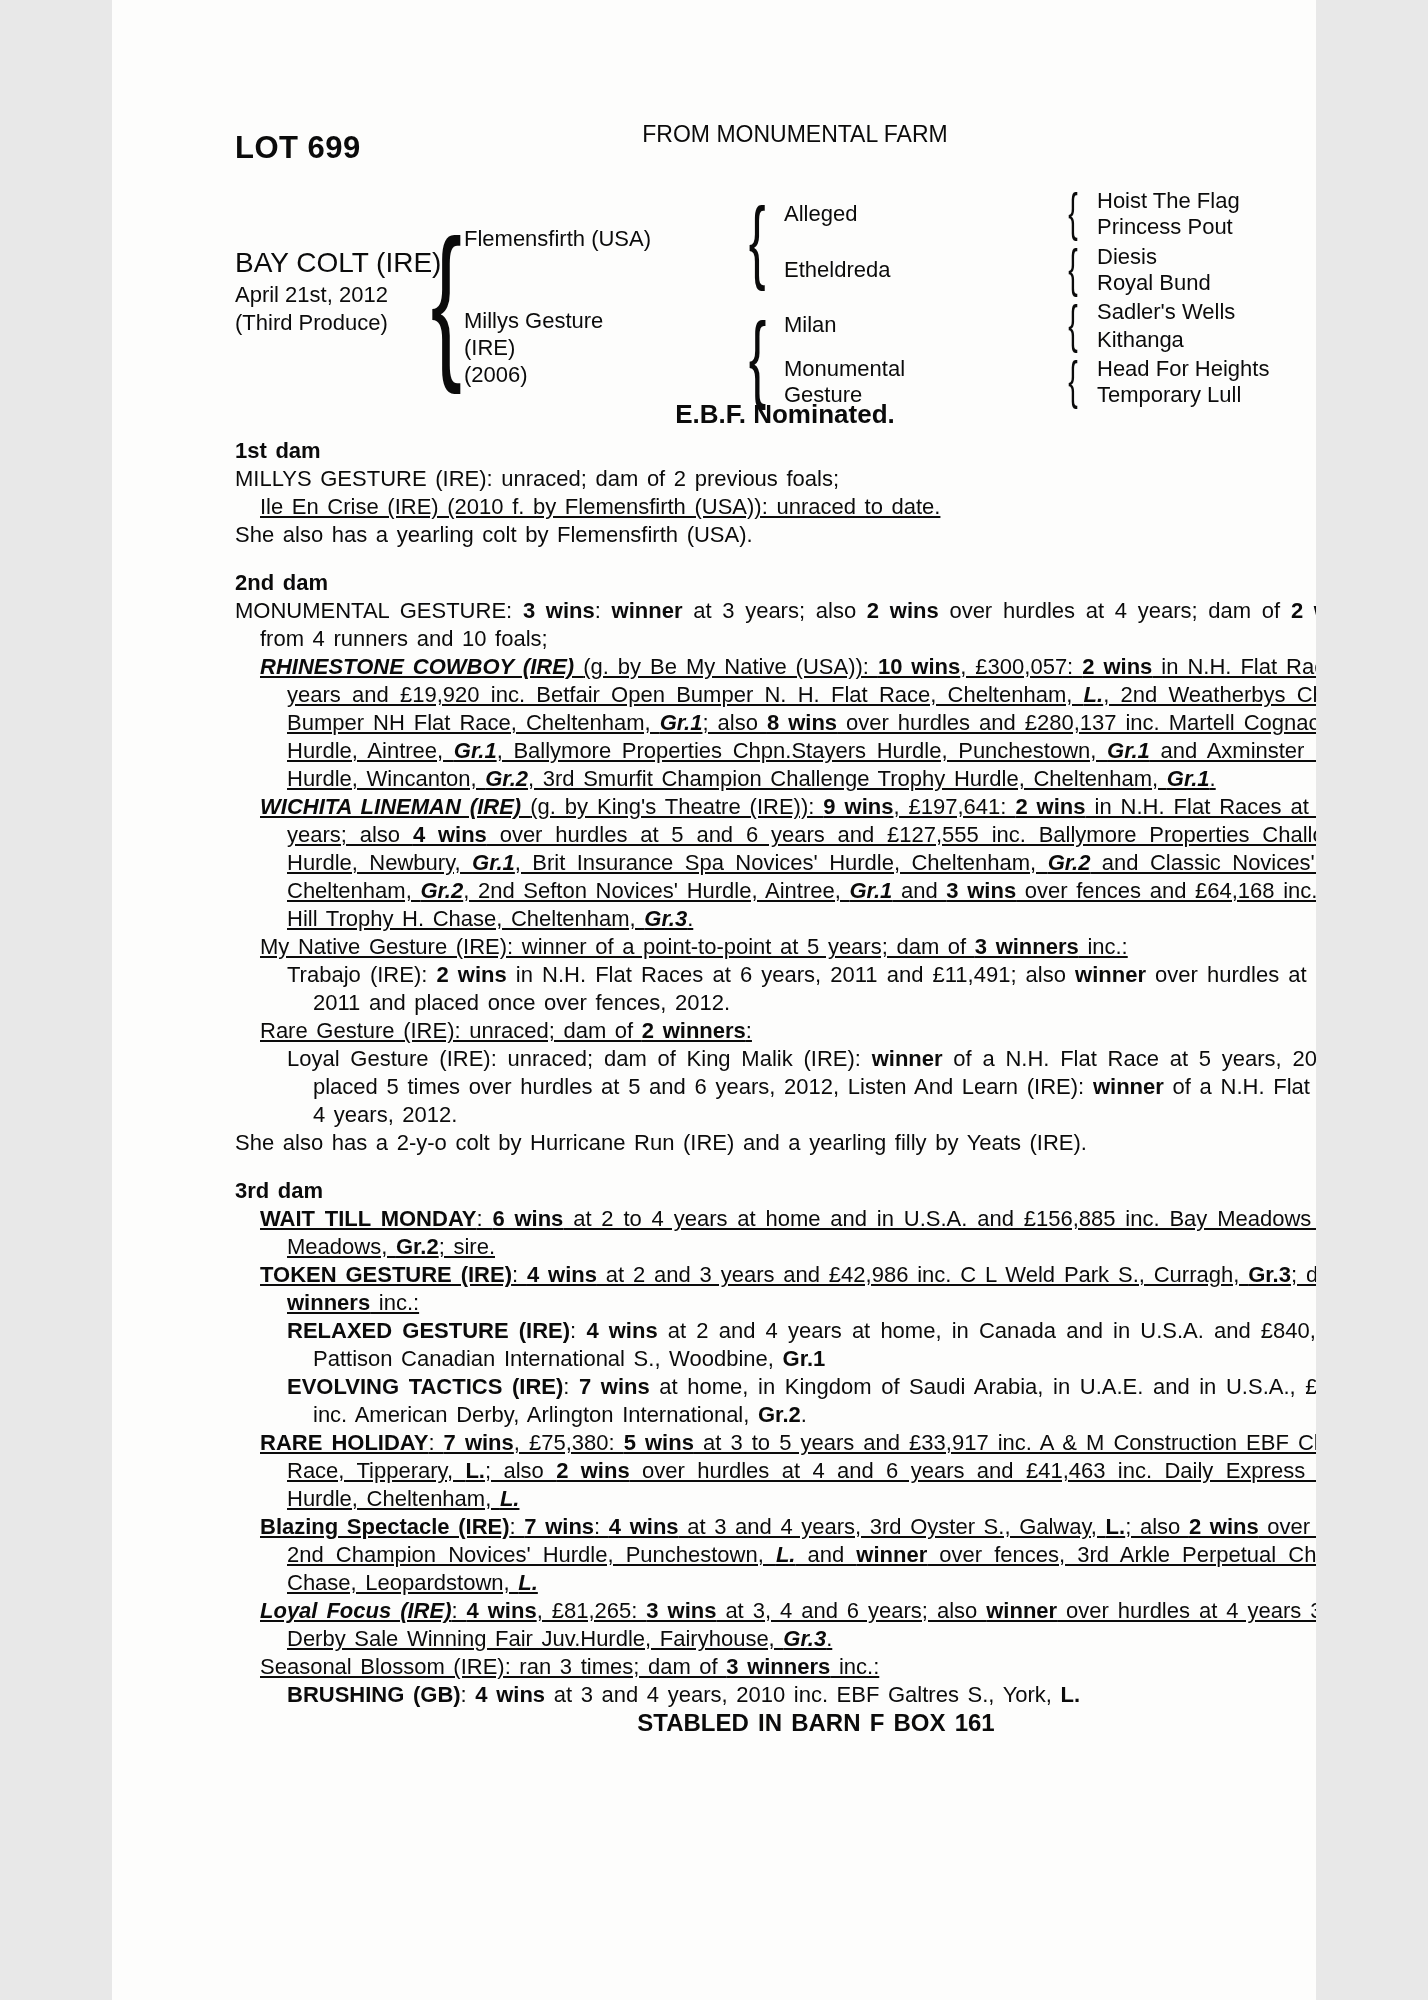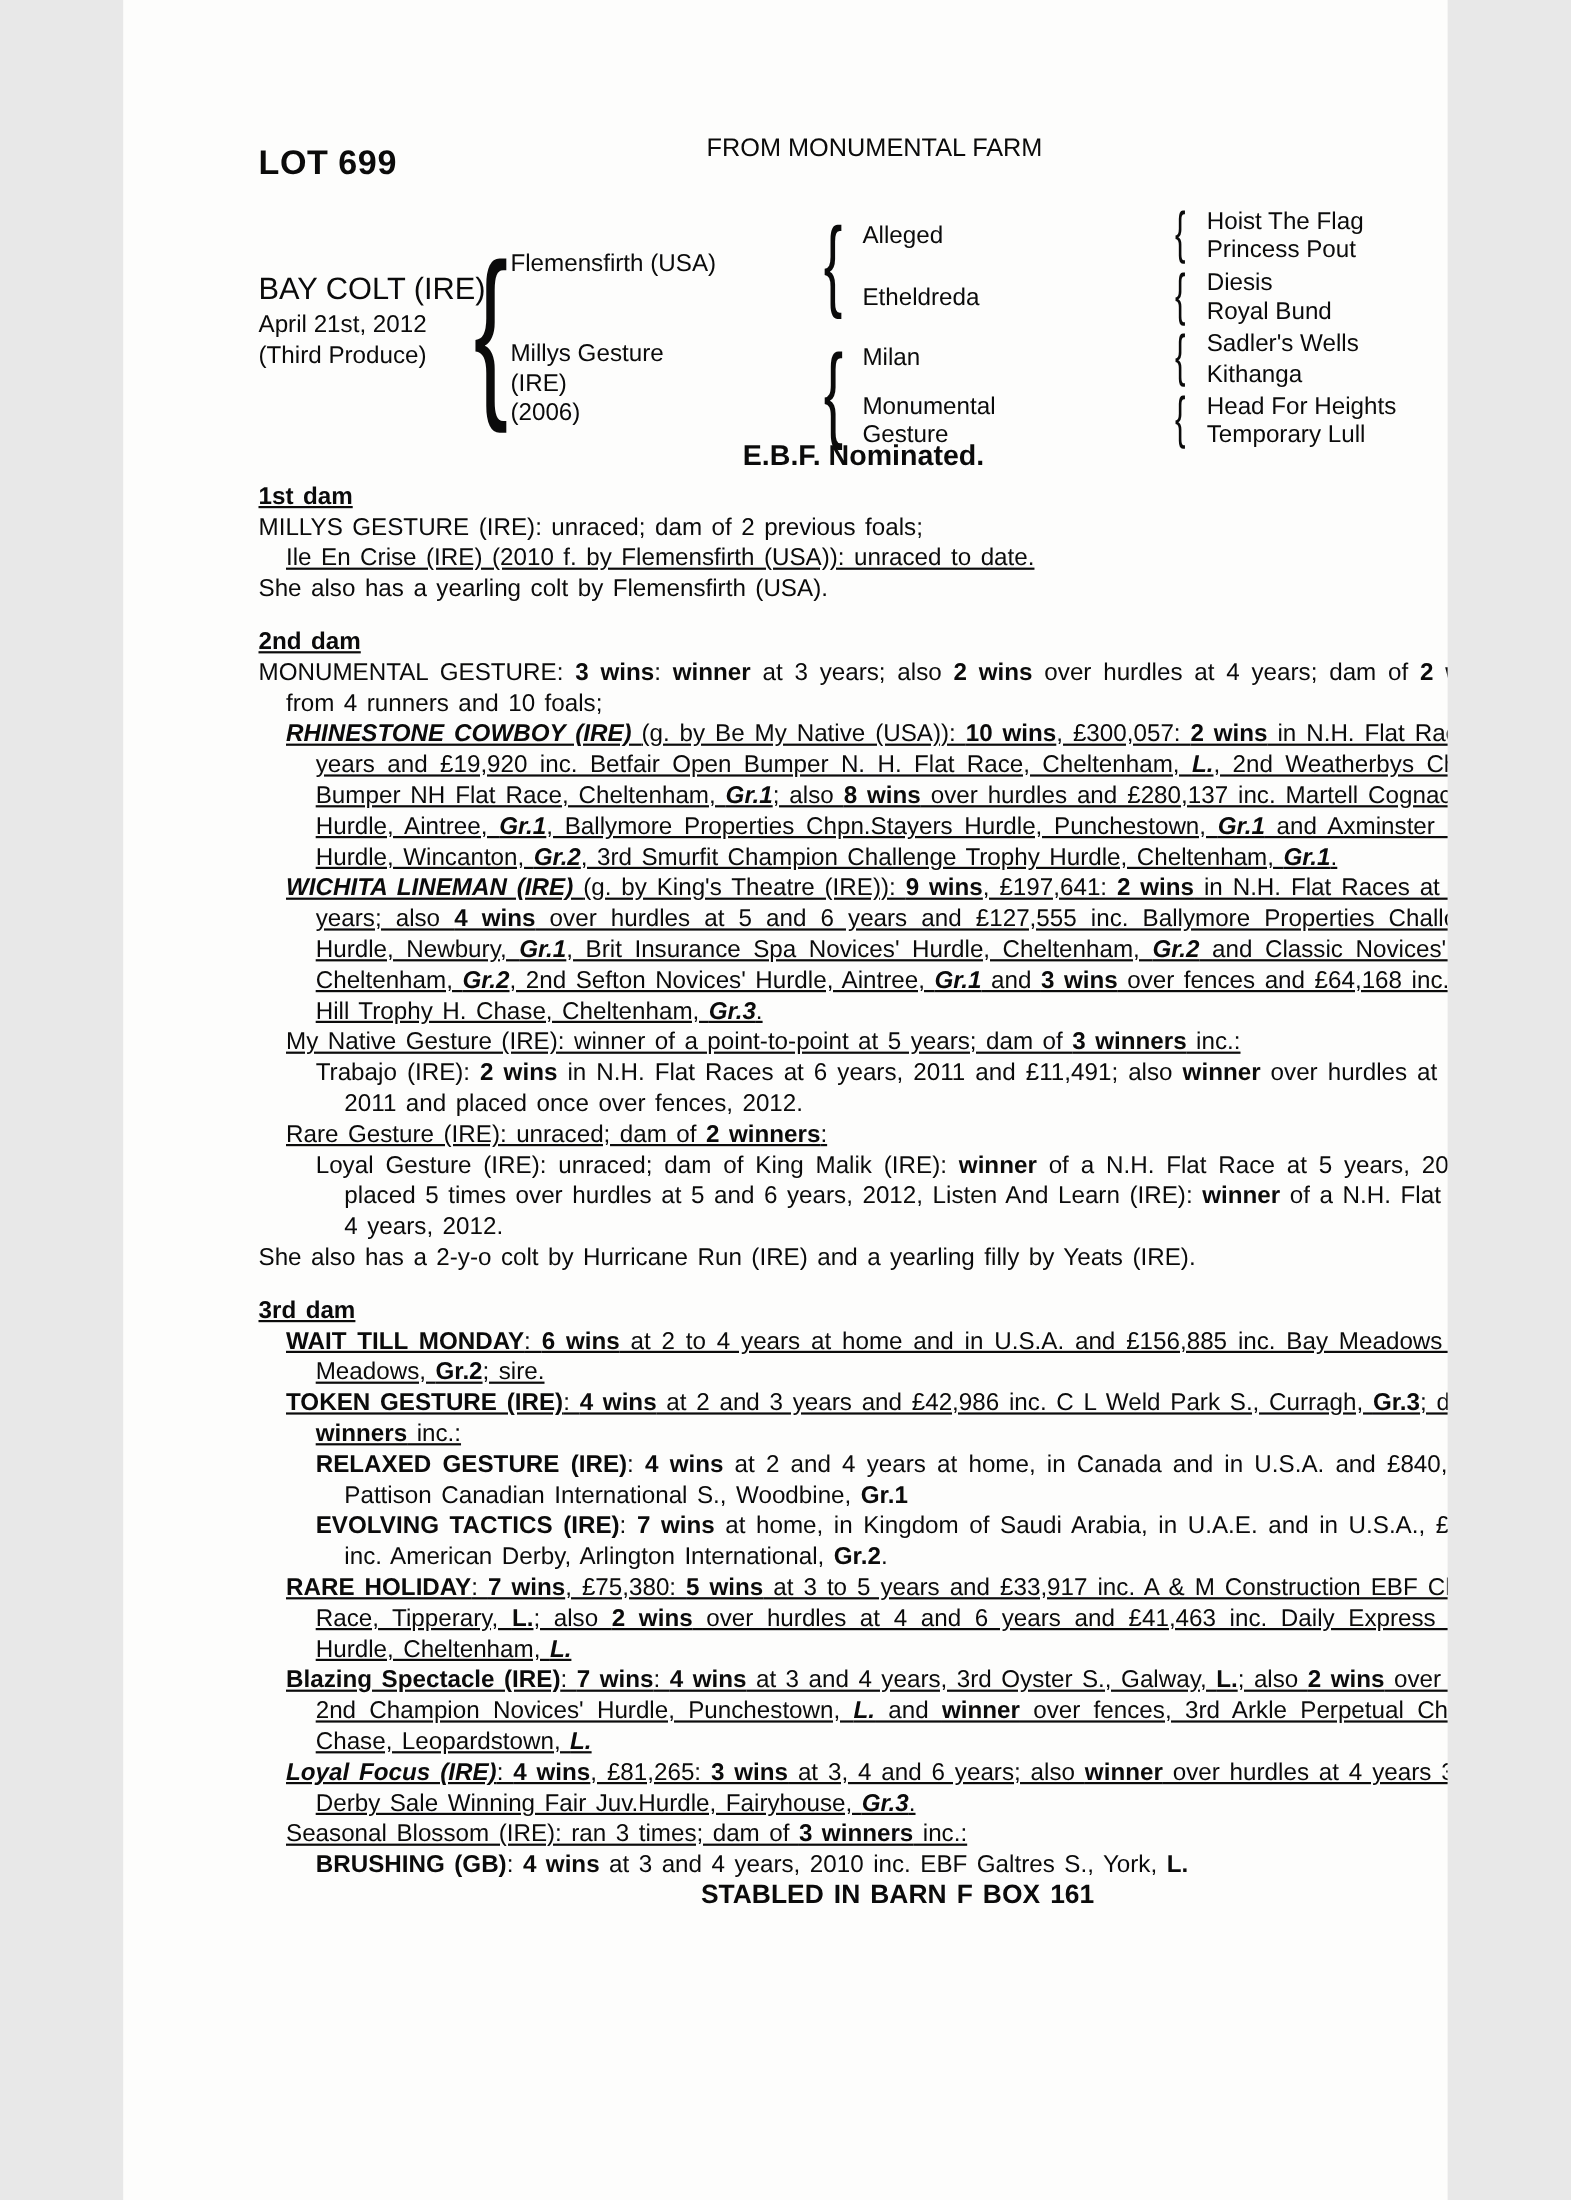--- a/index.html
+++ b/index.html
@@ -46,21 +46,21 @@
     text-align:center; font-size:26px; font-weight:bold;
   }
 
   
   .sections {
     position:absolute; left:123px; top:437px; width:1162px;
     font-size:22px; line-height:28px;
     word-spacing:2.5px;
   }
   .sec + .sec { margin-top:20px; }
-  .sec-heading { font-weight:bold;text-decoration:underline; }
+  .sec-heading { font-weight:bold; }
   .para { margin:0; text-align:justify; }
   .lvl0 { padding-left:25px;  text-indent:-25px; }
   .lvl1 { padding-left:52px;  text-indent:-27px;text-decoration:underline; }
   .lvl2 { padding-left:78px;  text-indent:-26px; }
   .rs-r  { font-weight:normal; font-style:normal; }
   .rs-b  { font-weight:bold;   font-style:normal; }
   .rs-bi { font-weight:bold;   font-style:italic; }
 
   .footer-note {
     margin-top:0; text-align:center;

